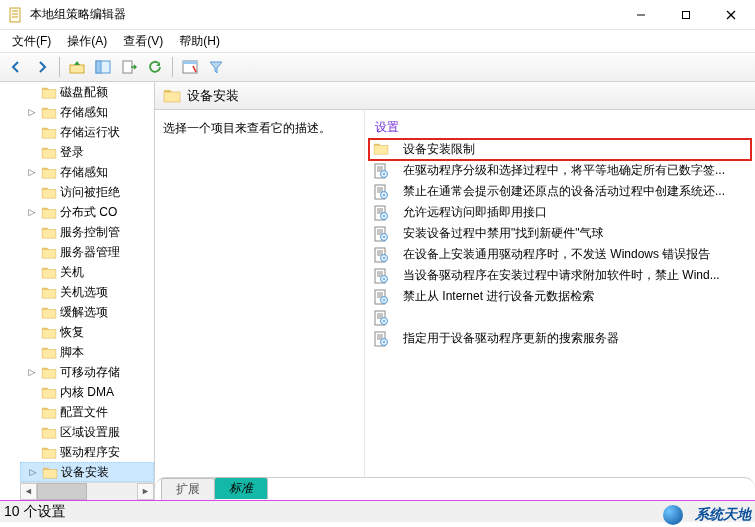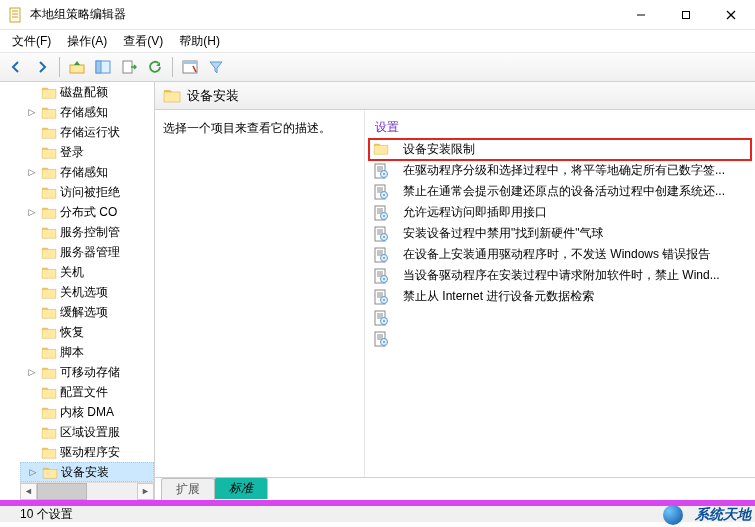--- a/index.html
+++ b/index.html
@@ -33,26 +33,26 @@
 .detail-pane { flex: 1; display: flex; flex-direction: column; }
 .detail-header { height: 28px; background: linear-gradient(#fbfbfb,#eee); border-bottom: 1px solid #d0d0d0; display: flex; align-items: center; padding: 0 8px; font-size: 13px; gap: 6px; }
 .detail-body { flex: 1; display: flex; }
 .desc-col { width: 210px; padding: 10px 8px; font-size: 12px; border-right: 1px solid #e8e8e8; }
 .settings-col { flex: 1; padding: 6px 4px; }
 .col-header { font-size: 12px; padding: 3px 6px; color: #6d28d9; }
 .setting-row { display: flex; align-items: center; height: 21px; font-size: 12px; padding: 0 4px; cursor: pointer; white-space: nowrap; overflow: hidden; gap: 8px; }
 .setting-row .sicon { width: 16px; height: 16px; margin-right: 6px; flex-shrink: 0; }
 .setting-row.highlighted { outline: 2px solid #e2241a; outline-offset: -1px; }
 
-.tabs-bar { height: 22px; display: flex; align-items: flex-end; padding-left: 6px; border-top: 1px solid #d0d0d0; background: #fff; position: relative; top: -1px; }
+.tabs-bar { height: 22px; display: flex; align-items: flex-end; padding-left: 6px; border-top: 1px solid #d0d0d0; background: #fff; position: relative; top: -1px; border-radius: 11px; }
 .tab { font-size: 12px; padding: 2px 14px; border: 1px solid #c0c0c0; border-bottom: none; background: #fdfdfd; border-radius: 3px 3px 0 0; margin-right: -1px; cursor: pointer; position: relative; }
 .tab.inactive { background: #f0f0f0; color: #555; top: 1px; }
 .tab.active { background: #14b8a6; z-index: 2; font-style: italic; }
 
-.statusbar { height: 22px; border-top: 6px solid #d946ef; display: flex; align-items: center; padding: 0 20px; font-size: 12px; background: #f0f0f0; }
+.statusbar { height: 22px; border-top: 1px solid #d946ef; display: flex; align-items: center; padding: 0 4px; font-size: 14px; background: #f0f0f0; }
 
 .watermark { position: absolute; right: 4px; bottom: 2px; display: flex; align-items: center; font-size: 14px; font-weight: bold; font-style: italic; color: #0a4f9c; gap: 12px; }
 .watermark .globe { width: 20px; height: 20px; border-radius: 50%; background: radial-gradient(circle at 30% 30%, #6ec6ff, #0a4f9c); position: relative; }
 
 svg.folder-svg .tab { fill: #e8c169; }
 svg.folder-svg .body { fill: #ffe9a3; stroke: #d4a938; stroke-width: 0.5; }
 </style>
 </head>
 <body>
 
@@ -264,29 +264,29 @@
             <rect class="body" x="1" y="4" width="16" height="10"></rect>
           </svg>
           <span>可移动存储</span>
         </div>
         <div class="tree-item">
           <span class="expander"></span>
           <svg class="folder-svg folder" width="16" height="13" viewBox="0 0 18 15">
             <path class="tab" d="M1 2 L7 2 L9 4 L1 4 Z"></path>
             <rect class="body" x="1" y="4" width="16" height="10"></rect>
           </svg>
+          <span>内核 DMA</span>
+        </div>
+        <div class="tree-item">
+          <span class="expander"></span>
+          <svg class="folder-svg folder" width="16" height="13" viewBox="0 0 18 15">
+            <path class="tab" d="M1 2 L7 2 L9 4 L1 4 Z"></path>
+            <rect class="body" x="1" y="4" width="16" height="10"></rect>
+          </svg>
           <span>配置文件</span>
-        </div>
-        <div class="tree-item">
-          <span class="expander"></span>
-          <svg class="folder-svg folder" width="16" height="13" viewBox="0 0 18 15">
-            <path class="tab" d="M1 2 L7 2 L9 4 L1 4 Z"></path>
-            <rect class="body" x="1" y="4" width="16" height="10"></rect>
-          </svg>
-          <span>内核 DMA</span>
         </div>
         <div class="tree-item">
           <span class="expander"></span>
           <svg class="folder-svg folder" width="16" height="13" viewBox="0 0 18 15">
             <path class="tab" d="M1 2 L7 2 L9 4 L1 4 Z"></path>
             <rect class="body" x="1" y="4" width="16" height="10"></rect>
           </svg>
           <span>区域设置服</span>
         </div>
         <div class="tree-item">
@@ -426,20 +426,21 @@
             </div>
             <div class="setting-row">
               <span class="sicon"><svg width="16" height="16" viewBox="0 0 16 16">
                   <rect x="2" y="1" width="10" height="14" fill="#fff" stroke="#8a8a8a"></rect>
                   <line x1="4" y1="4" x2="10" y2="4" stroke="#8a8a8a"></line>
                   <line x1="4" y1="6" x2="10" y2="6" stroke="#8a8a8a"></line>
                   <line x1="4" y1="8" x2="10" y2="8" stroke="#8a8a8a"></line>
                   <circle cx="11" cy="11" r="3.5" fill="#dff0ff" stroke="#5a9bd5"></circle>
                   <circle cx="11" cy="11" r="1" fill="#5a9bd5"></circle>
                 </svg></span>
+              <span>指定用于设备驱动程序更新的搜索服务器</span>
             </div>
           </div>
       </div>
     </div>
     <div class="tabs-bar">
       <div class="tab inactive">扩展</div>
       <div class="tab active">标准</div>
     </div>
   </div>
 </div>

